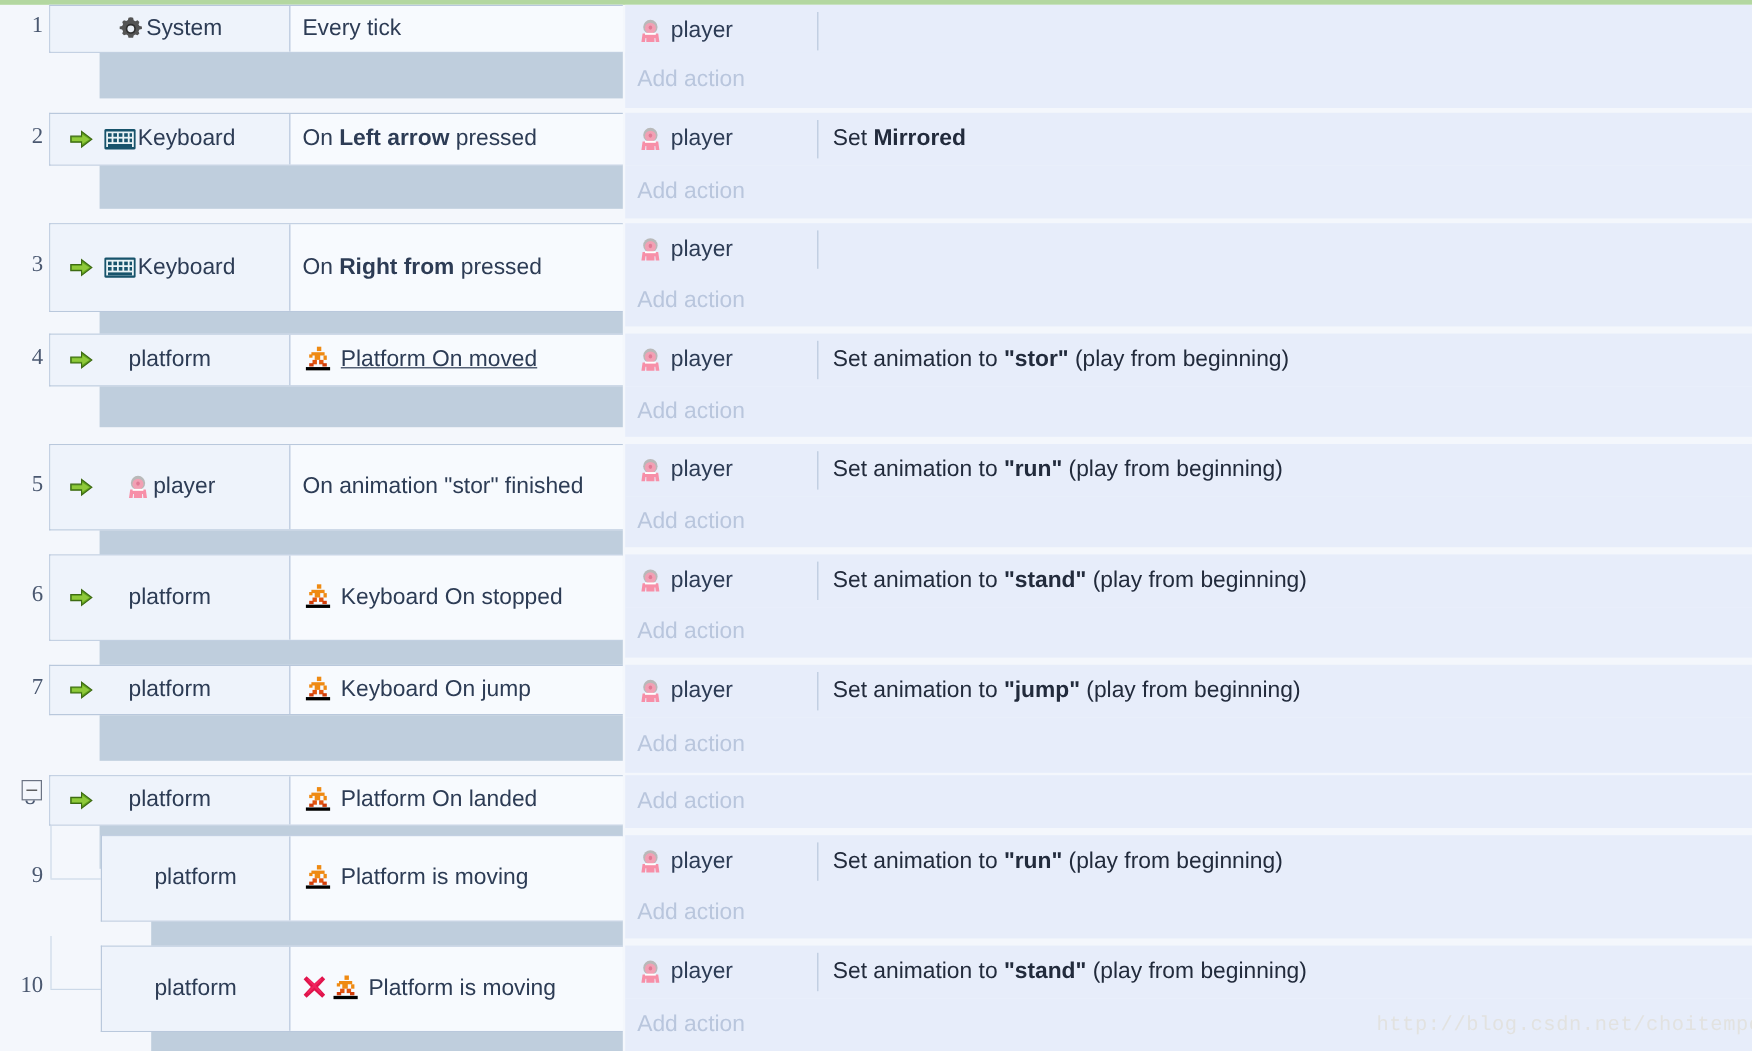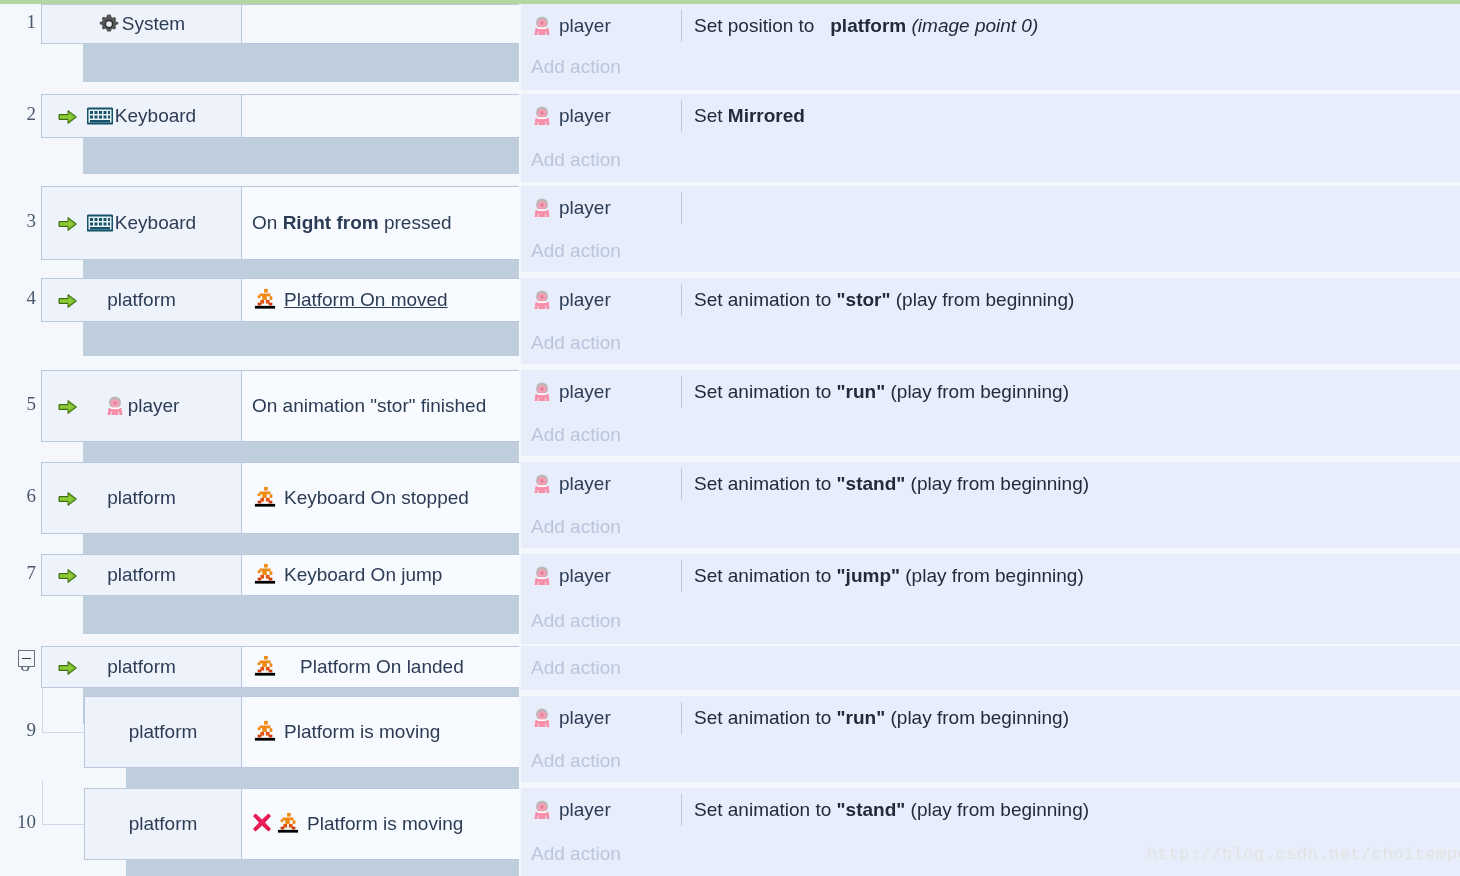--- a/index.html
+++ b/index.html
@@ -123,37 +123,41 @@
         <span style="display:flex;align-items:center;gap:2px;">
        <span class="ico" style="width:22px;height:22px;">
       <svg width="22" height="22" viewBox="0 0 24 24">
         <path fill="#545454" d="M12 1.5l2.1.5.5 2.2 1.5.9 2.1-.8 1.6 1.6-.8 2.1.9 1.5 2.2.5v2.2l-2.2.5-.9 1.5.8 2.1-1.6 1.6-2.1-.8-1.5.9-.5 2.2H9.9l-.5-2.2-1.5-.9-2.1.8-1.6-1.6.8-2.1-.9-1.5-2.2-.5V9.9l2.2-.5.9-1.5-.8-2.1L5.8 4.2l2.1.8 1.5-.9.5-2.2z"></path>
         <circle cx="12" cy="12" r="4.6" fill="#2e2e2e"></circle>
         <circle cx="12" cy="12" r="3.1" fill="#e9eef5"></circle>
       </svg></span>
        <span class="objlbl">System</span>
      </span>
       </div>
+      <div class="cond-txt">
+        <span style="display:inline-flex;align-items:flex-start;flex-wrap:wrap;gap:3px;">
+          <span style="padding-left:0px;">Every tick</span>
+        </span>
+      </div>
     </div>
       <div class="condfill" style="left:83px; top:44px;
                    width:436px; height:38px;"></div>
       <div class="act" style="top:4px; height:44px;">
         <div class="act-obj">
           <span class="ico" style="width:22px;height:22px;">
       <svg width="22" height="22" viewBox="0 0 22 22">
         <ellipse cx="11" cy="7.5" rx="6" ry="6" fill="#b9b9b9"></ellipse>
         <ellipse cx="11" cy="8.5" rx="4.6" ry="4.6" fill="#f2a0b4"></ellipse>
         <ellipse cx="11" cy="8" rx="1.5" ry="1.8" fill="#e07a95"></ellipse>
         <path d="M4.5 13h13l1 7h-3l-.4-3.4h-.7V20h-6.8v-3.4h-.7L6.5 20h-3z" fill="#f78fa8"></path>
         <rect x="6.5" y="12.4" width="9" height="1.6" fill="#ffffff"></rect>
       </svg></span>
           <span class="objlbl">player</span>
         </div>
         <div class="act-sep"></div>
-        <div class="act-txt">Set position to &nbsp;&nbsp;<b>platform</b> <i>(image point 0)</i></div>
       </div>
       <div class="addact" style="top:44px; height:46px;">
         <span>Add action</span>
       </div>
       <div class="num" style="top:103px;">2</div>
       <div class="cond" style="left:41px; top:94px; width:478px; height:44px;">
       <div class="cond-obj" style="flex:0 0 200px; width:200px;">
         <span class="arrow"><span class="ico" style="width:20px;height:16px;">
       <svg width="20" height="16" viewBox="0 0 20 16">
         <path d="M1 5.5h9V1.5l8.5 6.5L10 14.5v-4H1z" fill="#63a520" stroke="#3e6b12" stroke-width="1"></path>
@@ -173,20 +177,25 @@
                   <rect x="7.5" y="9.5" width="3" height="3"></rect>
           <rect x="12" y="9.5" width="3" height="3"></rect>
                   <rect x="16.5" y="9.5" width="3" height="3"></rect>
           <rect x="21" y="9.5" width="2" height="3"></rect>
           <rect x="3" y="14" width="20" height="2.5"></rect>
         </g>
       </svg></span>
        <span class="objlbl">Keyboard</span>
      </span>
       </div>
+      <div class="cond-txt">
+        <span style="display:inline-flex;align-items:flex-start;flex-wrap:wrap;gap:3px;">
+          <span style="padding-left:0px;">On <b>Left arrow</b> pressed</span>
+        </span>
+      </div>
     </div>
       <div class="condfill" style="left:83px; top:138px;
                    width:436px; height:36px;"></div>
       <div class="act" style="top:94px; height:44px;">
         <div class="act-obj">
           <span class="ico" style="width:22px;height:22px;">
       <svg width="22" height="22" viewBox="0 0 22 22">
         <ellipse cx="11" cy="7.5" rx="6" ry="6" fill="#b9b9b9"></ellipse>
         <ellipse cx="11" cy="8.5" rx="4.6" ry="4.6" fill="#f2a0b4"></ellipse>
         <ellipse cx="11" cy="8" rx="1.5" ry="1.8" fill="#e07a95"></ellipse>
@@ -459,21 +468,21 @@
       <div class="cond" style="left:41px; top:646px; width:478px; height:42px;">
       <div class="cond-obj" style="flex:0 0 200px; width:200px;">
         <span class="arrow"><span class="ico" style="width:20px;height:16px;">
       <svg width="20" height="16" viewBox="0 0 20 16">
         <path d="M1 5.5h9V1.5l8.5 6.5L10 14.5v-4H1z" fill="#63a520" stroke="#3e6b12" stroke-width="1"></path>
         <path d="M2 6.5h8.5V4l6 4-6 4v-2.5H2z" fill="#8fc93a"></path>
       </svg></span></span>
           <span class="objlbl">platform</span>
       </div>
       <div class="cond-txt">
-        <span style="display:inline-flex;align-items:flex-start;flex-wrap:wrap;gap:19px;">
+        <span style="display:inline-flex;align-items:flex-start;flex-wrap:wrap;gap:3px;">
           <span class="ico" style="width:26px;height:22px;">
       <svg width="26" height="22" viewBox="0 0 26 24">
         <g fill="#ef8a12">
           <rect x="12" y="1" width="4" height="4"></rect>
           <rect x="7" y="6" width="12" height="3"></rect>
           <rect x="5" y="8" width="3" height="3"></rect>
           <rect x="10" y="8" width="5" height="5"></rect>
           <rect x="18" y="9" width="3" height="4"></rect>
           <rect x="8" y="13" width="4" height="4" fill="#e2540f"></rect>
           <rect x="14" y="13" width="4" height="4" fill="#e2540f"></rect>

